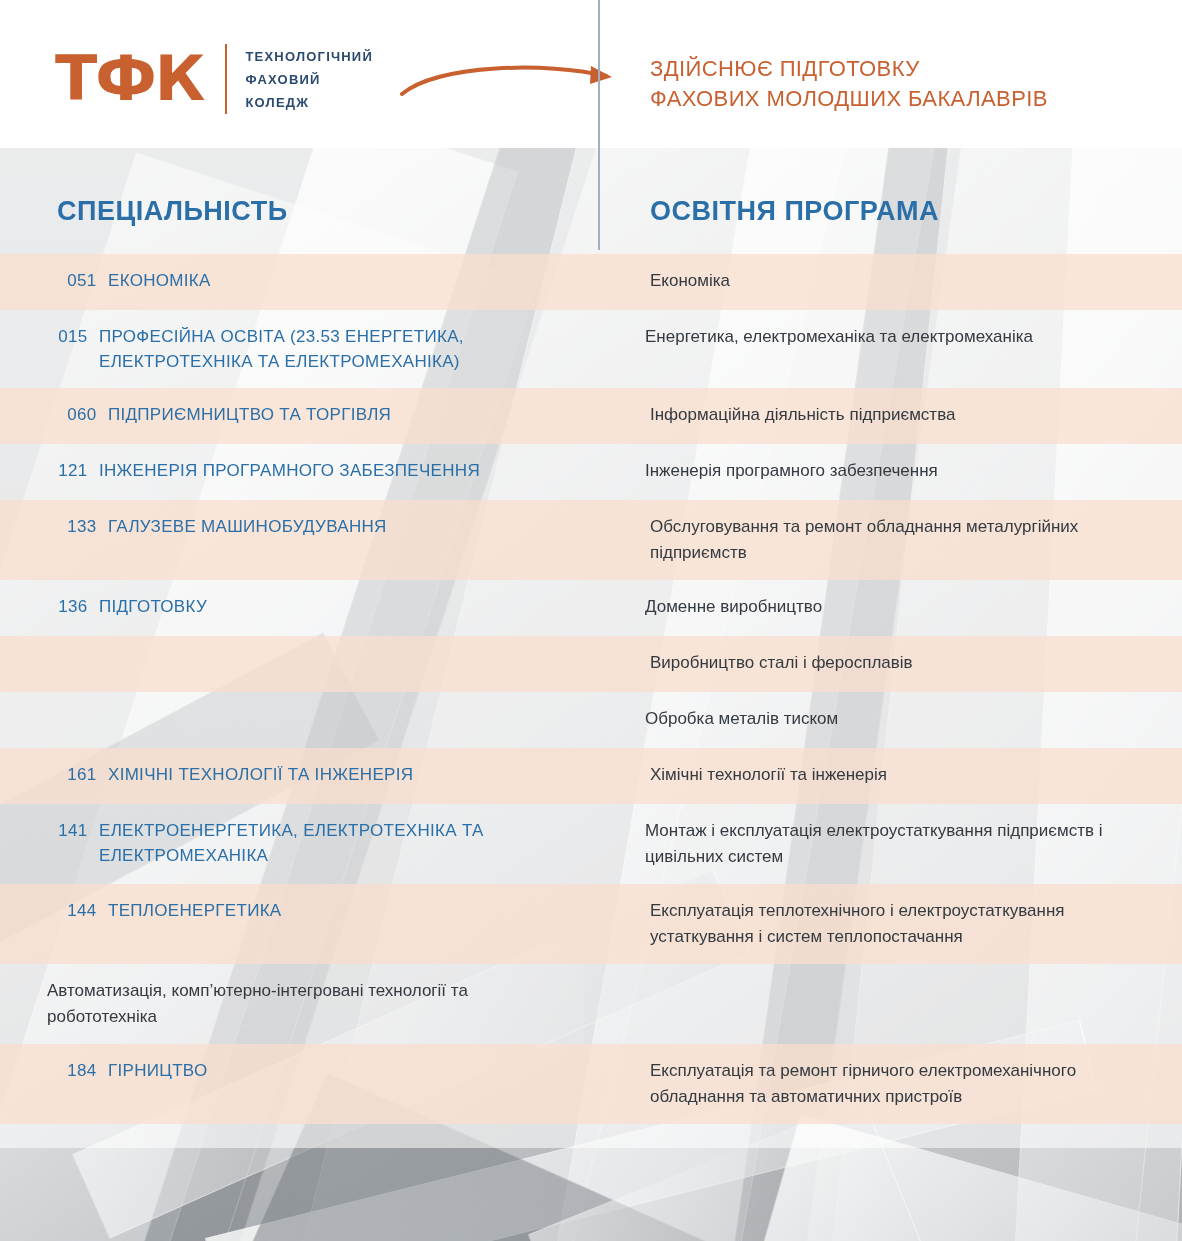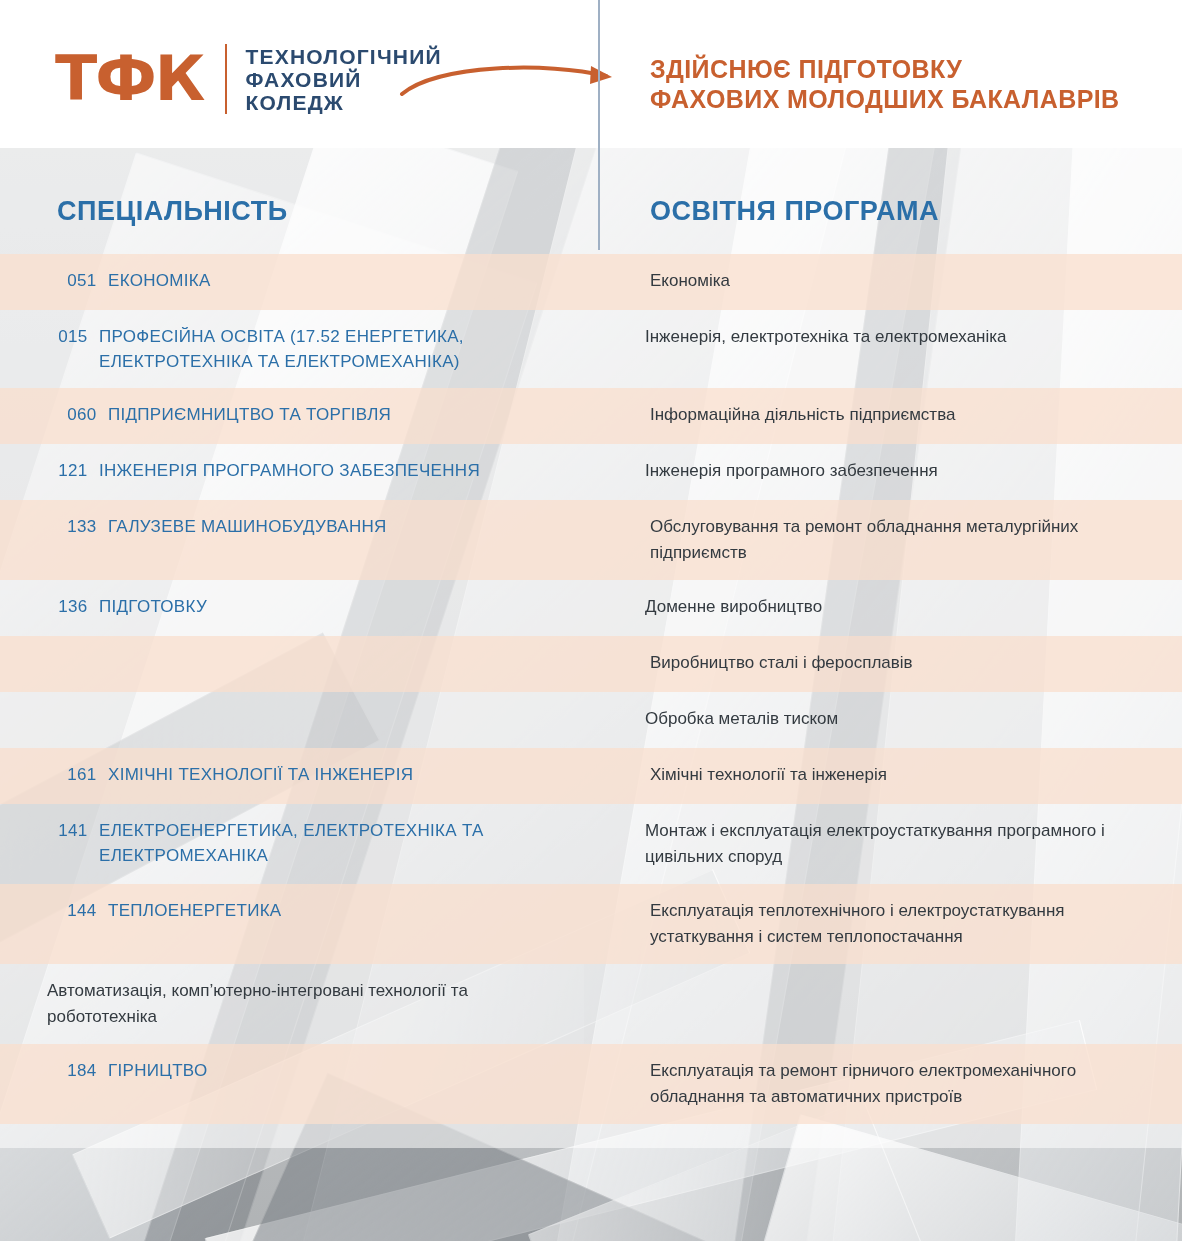--- a/index.html
+++ b/index.html
@@ -70,21 +70,21 @@
     font-family: "DejaVu Sans", sans-serif;
   }
   #logo-divider {
     width: 2px;
     height: 70px;
     background: #c8602f;
     margin: 0 18px 0 22px;
   }
   #logo-words {
     color: #2b4a6f;
-    font-size: 21px;
+    font-size: 13px;
     line-height: 23px;
     letter-spacing: 1.2px;
     font-weight: bold;
   }
   #arrow-wrap {
     position: absolute;
     left: 398px; top: 60px;
     width: 225px; height: 40px;
   }
   #vrule {
@@ -92,23 +92,23 @@
     left: 598px; top: 0;
     width: 2px; height: 250px;
     background: #9fb0c4;
     z-index: 6;
   }
   #header-tagline {
     position: absolute;
     left: 650px; top: 54px;
     width: 520px;
     color: #c8602f;
-    font-size: 25px;
+    font-size: 22px;
     line-height: 30px;
-    font-weight: bold;
+    font-weight: normal;
     letter-spacing: .4px;
   }
 
   
   #col-titles {
     position: absolute;
     left: 0; top: 148px;
     width: 1152px; height: 106px;
     z-index: 4;
   }
@@ -235,23 +235,23 @@
     <div class="row tint">
       <div class="cell-left">
         <span class="code">051</span>
         <span class="spec-name">ЕКОНОМІКА</span>
       </div>
       <div class="cell-right">Економіка</div>
     </div>
     <div class="row plain">
       <div class="cell-left">
         <span class="code">015</span>
-        <span class="spec-name">ПРОФЕСІЙНА ОСВІТА (17.52 ЕНЕРГЕТИКА, ЕЛЕКТРОТЕХНІКА ТА ЕЛЕКТРОМЕХАНІКА)</span>
-      </div>
-      <div class="cell-right">Інженерія, електротехніка та електромеханіка</div>
+        <span class="spec-name">ПРОФЕСІЙНА ОСВІТА (23.53 ЕНЕРГЕТИКА, ЕЛЕКТРОТЕХНІКА ТА ЕЛЕКТРОМЕХАНІКА)</span>
+      </div>
+      <div class="cell-right">Енергетика, електромеханіка та електромеханіка</div>
     </div>
     <div class="row tint">
       <div class="cell-left">
         <span class="code">060</span>
         <span class="spec-name">ПІДПРИЄМНИЦТВО ТА ТОРГІВЛЯ</span>
       </div>
       <div class="cell-right">Інформаційна діяльність підприємства</div>
     </div>
     <div class="row plain">
       <div class="cell-left">
@@ -293,21 +293,21 @@
         <span class="code">161</span>
         <span class="spec-name">ХІМІЧНІ ТЕХНОЛОГІЇ ТА ІНЖЕНЕРІЯ</span>
       </div>
       <div class="cell-right">Хімічні технології та інженерія</div>
     </div>
     <div class="row plain">
       <div class="cell-left">
         <span class="code">141</span>
         <span class="spec-name">ЕЛЕКТРОЕНЕРГЕТИКА, ЕЛЕКТРОТЕХНІКА ТА ЕЛЕКТРОМЕХАНІКА</span>
       </div>
-      <div class="cell-right">Монтаж і експлуатація електроустаткування програмного і цивільних споруд</div>
+      <div class="cell-right">Монтаж і експлуатація електроустаткування підприємств і цивільних систем</div>
     </div>
     <div class="row tint">
       <div class="cell-left">
         <span class="code">144</span>
         <span class="spec-name">ТЕПЛОЕНЕРГЕТИКА</span>
       </div>
       <div class="cell-right">Експлуатація теплотехнічного і електроустаткування устаткування і систем теплопостачання</div>
     </div>
     <div class="row plain">
       <div class="cell-right">Автоматизація, комп’ютерно-інтегровані технології та робототехніка</div>

